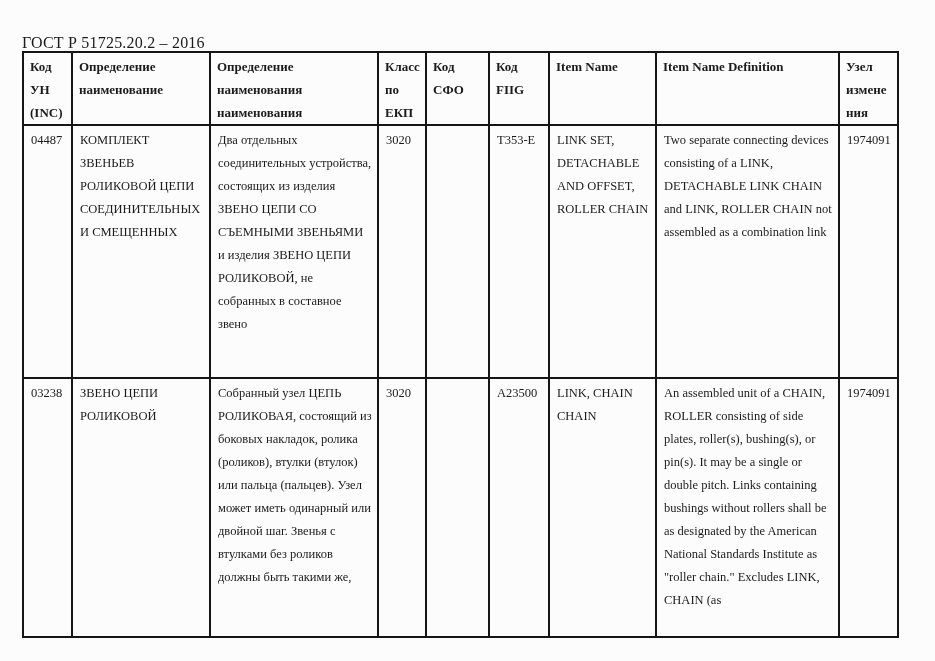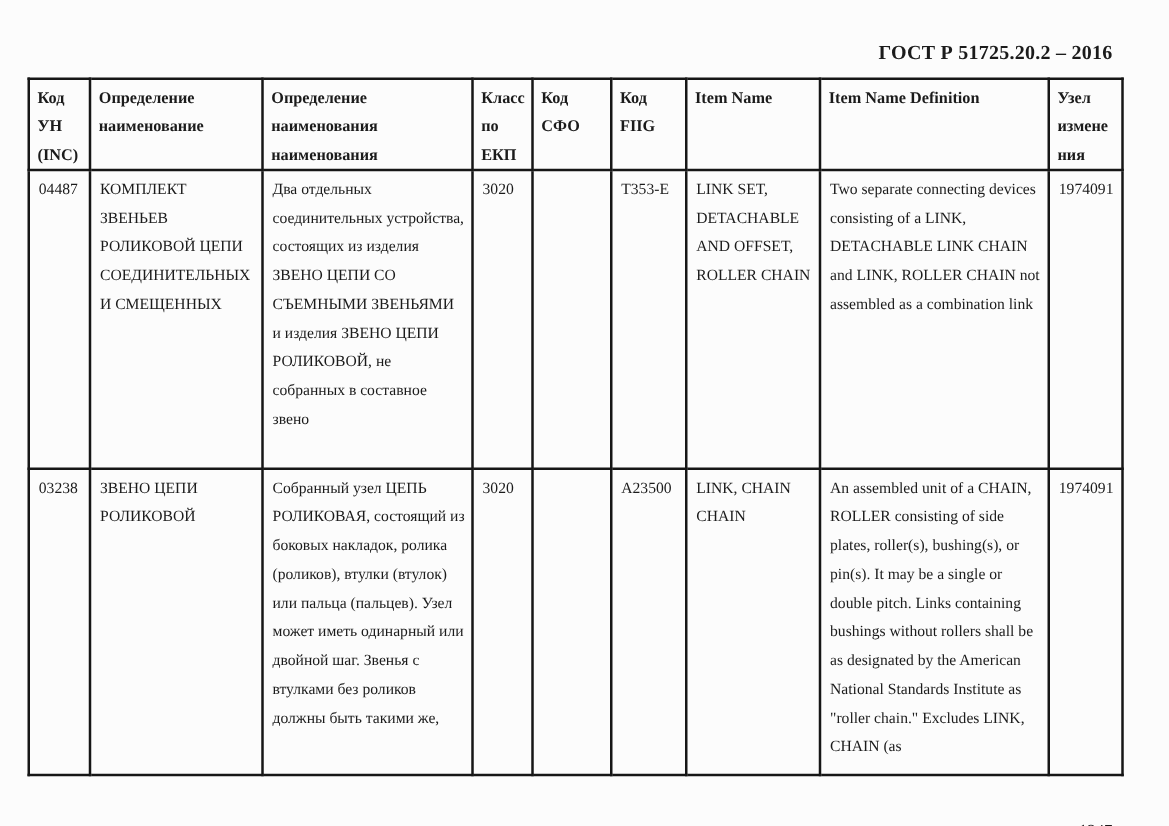--- a/index.html
+++ b/index.html
@@ -10,29 +10,28 @@
     background: #fcfcfc;
     font-family: "Liberation Serif", serif;
     color: #1b1b1b;
     overflow: hidden;
   }
   .doc-title {
     position: absolute;
     top: 33px;
     left: 22px;
     width: 868px;
-    text-align: right;
     font-size: 16px;
-    font-weight: bold;
+    font-weight: normal;
     line-height: 20px;
     letter-spacing: 0.2px;
   }
   table.catalog {
     position: absolute;
-    top: 62px;
+    top: 51px;
     left: 22px;
     width: 875px;
     border-collapse: collapse;
     table-layout: fixed;
   }
   table.catalog th, table.catalog td {
     border: 2px solid #161616;
     vertical-align: top;
     padding: 0;
     font-size: 12.5px;
@@ -40,21 +39,21 @@
   table.catalog th { text-align: left; font-weight: bold; font-size: 13px; }
   .hbox {
     height: 69px;
     padding: 2px 4px 0 6px;
     line-height: 23px;
     overflow: hidden;
     overflow-wrap: break-word;
   }
   .cbox {
     height: 230px;
-    padding: 3px 5px 4px 7px;
+    padding: 3px 5px 18px 7px;
     line-height: 23px;
     overflow: hidden;
     overflow-wrap: break-word;
   }
   tr.r2 td { padding-bottom: 6px; }
   .page-number {
     position: absolute;
     top: 612px;
     left: 22px;
     width: 868px;

